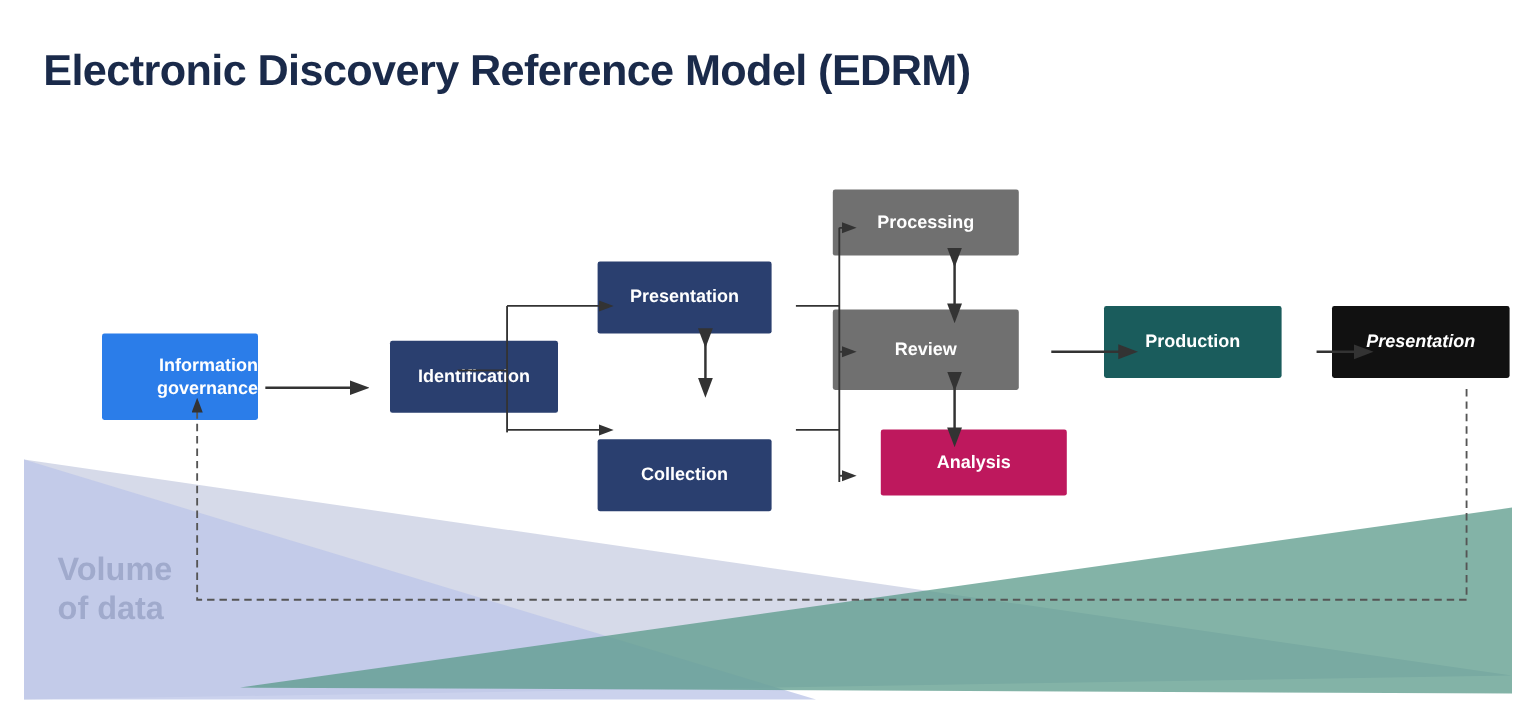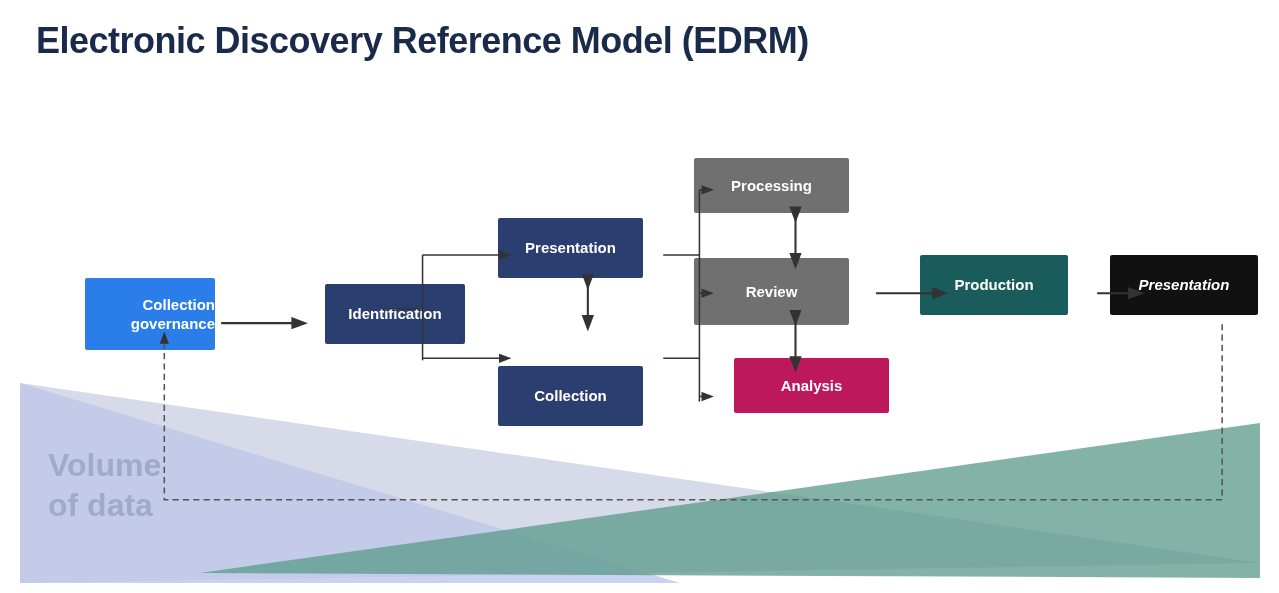--- a/index.html
+++ b/index.html
@@ -10,21 +10,21 @@
       height: 593px;
       overflow: hidden;
       position: relative;
     }
 
     .page-container {
       width: 1279px;
       height: 593px;
       background: #fff;
       position: relative;
-      padding: 20px 36px 0 36px;
+      padding: 38px 36px 0 36px;
     }
 
     .page-title {
       font-size: 36px;
       font-weight: 700;
       color: #1a2a4a;
       margin-bottom: 28px;
       letter-spacing: -0.5px;
     }
 
@@ -135,21 +135,21 @@
       width: 100%;
       height: 100%;
       pointer-events: none;
     }
 
     
     .volume-label {
       position: absolute;
       bottom: 68px;
       left: 48px;
-      font-size: 32px;
+      font-size: 27px;
       font-weight: 600;
       color: #a0aacc;
       line-height: 1.25;
     }
 
     
     .relevance-label {
       position: absolute;
       bottom: 68px;
       right: 40px;
@@ -170,21 +170,21 @@
   <svg class="bg-triangles" viewBox="0 0 1279 220" preserveAspectRatio="none">
 
     <polygon points="20,10 1260,190 20,210" fill="#c5cbdf" opacity="0.7"></polygon>
     <polygon points="20,10 20,210 680,210" fill="#bec7e8" opacity="0.8"></polygon>
 
     <polygon points="200,200 1260,50 1260,205" fill="#5a9a8a" opacity="0.75"></polygon>
   </svg>
 
   <div style="position:absolute; top:100px; left:30px; right:30px; bottom:55px;">
 
-    <div class="box box-info-gov">Collection governance</div>
+    <div class="box box-info-gov">Information governance</div>
     <div class="box box-identification">Identification</div>
     <div class="box box-preservation">Presentation</div>
     <div class="box box-collection">Collection</div>
     <div class="box box-processing">Processing</div>
     <div class="box box-review">Review</div>
     <div class="box box-analysis">Analysis</div>
     <div class="box box-production">Production</div>
     <div class="box box-presentation">Presentation</div>
 
     <svg class="arrows-svg" viewBox="0 0 1180 420">

